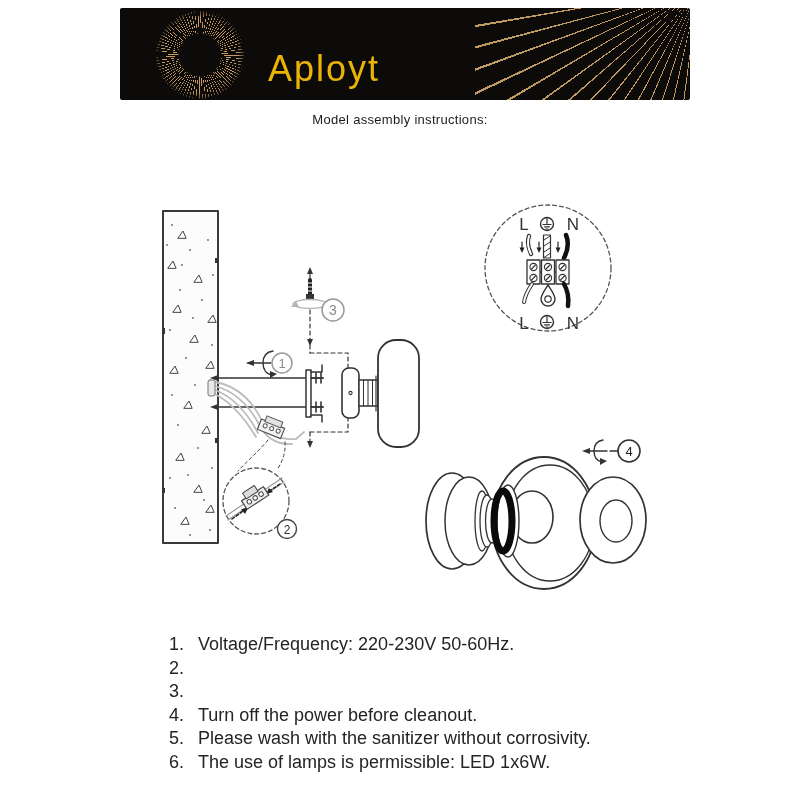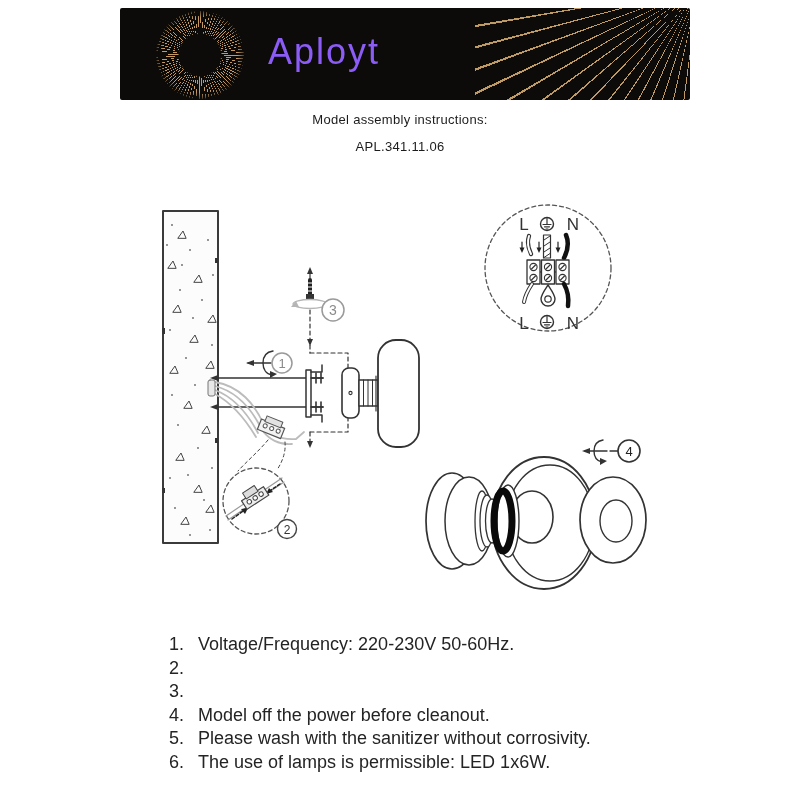--- a/index.html
+++ b/index.html
@@ -12,22 +12,22 @@
     position:absolute;left:120px;top:8px;width:570px;height:92px;
     background:#0d0b09;border-radius:2px;overflow:hidden;
   }
   .sunburst{
     position:absolute;left:36px;top:3px;width:88px;height:88px;border-radius:50%;
     background:
       radial-gradient(circle, #0d0b09 0 33%, rgba(13,11,9,0) 36% 60%, #0d0b09 76%),
       repeating-conic-gradient(#c49a62 0deg 0.9deg, rgba(0,0,0,0) 0.9deg 4.3deg);
   }
   .brand{
-    position:absolute;left:148px;top:23px;
-    color:#8b5cf6;font-size:36px;font-weight:400;letter-spacing:2px;
+    position:absolute;left:148px;top:40px;
+    color:#eab308;font-size:36px;font-weight:400;letter-spacing:2px;
   }
   .banner-rays{
     position:absolute;right:0;top:0;bottom:0;width:215px;
     background:repeating-conic-gradient(from 0deg at 104% -22%,
       rgba(202,162,104,0.95) 0deg 0.55deg, rgba(0,0,0,0) 0.55deg 5.2deg);
   }
   
   .title-block{
     position:absolute;left:0;top:106px;width:800px;text-align:center;
     color:#1c1c1c;font-size:13px;line-height:27px;letter-spacing:0.3px;
@@ -44,21 +44,20 @@
 <body>
 
 <div class="banner">
   <div class="sunburst"></div>
   <div class="brand">Aployt</div>
   <div class="banner-rays"></div>
 </div>
 
 <div class="title-block">
   <div>Model assembly instructions:</div>
-  <div>APL.341.11.06</div>
 </div>
 
 <svg class="diagram" viewBox="0 0 560 410">
   <g stroke-linecap="round" stroke-linejoin="round">
 
     <g>
       <rect x="43" y="21" width="55" height="332" fill="#fcfcfc" stroke="#3a3a3a" stroke-width="2"></rect>
       <g stroke="#444" stroke-width="1" fill="none">
         <polygon points="58,48 63,41 66,48"></polygon>
         <polygon points="74,92 79,85 82,92"></polygon>
@@ -324,21 +323,21 @@
     <span class="instr-text">Voltage/Frequency: 220-230V 50-60Hz.</span>
   </div>
   <div class="instr-row">
     <span class="instr-num">2.</span>
   </div>
   <div class="instr-row">
     <span class="instr-num">3.</span>
   </div>
   <div class="instr-row">
     <span class="instr-num">4.</span>
-    <span class="instr-text">Model off the power before cleanout.</span>
+    <span class="instr-text">Turn off the power before cleanout.</span>
   </div>
   <div class="instr-row">
     <span class="instr-num">5.</span>
     <span class="instr-text">Please wash with the sanitizer without corrosivity.</span>
   </div>
   <div class="instr-row">
     <span class="instr-num">6.</span>
     <span class="instr-text">The use of lamps is permissible: LED 1x6W.</span>
   </div>
 </div>

